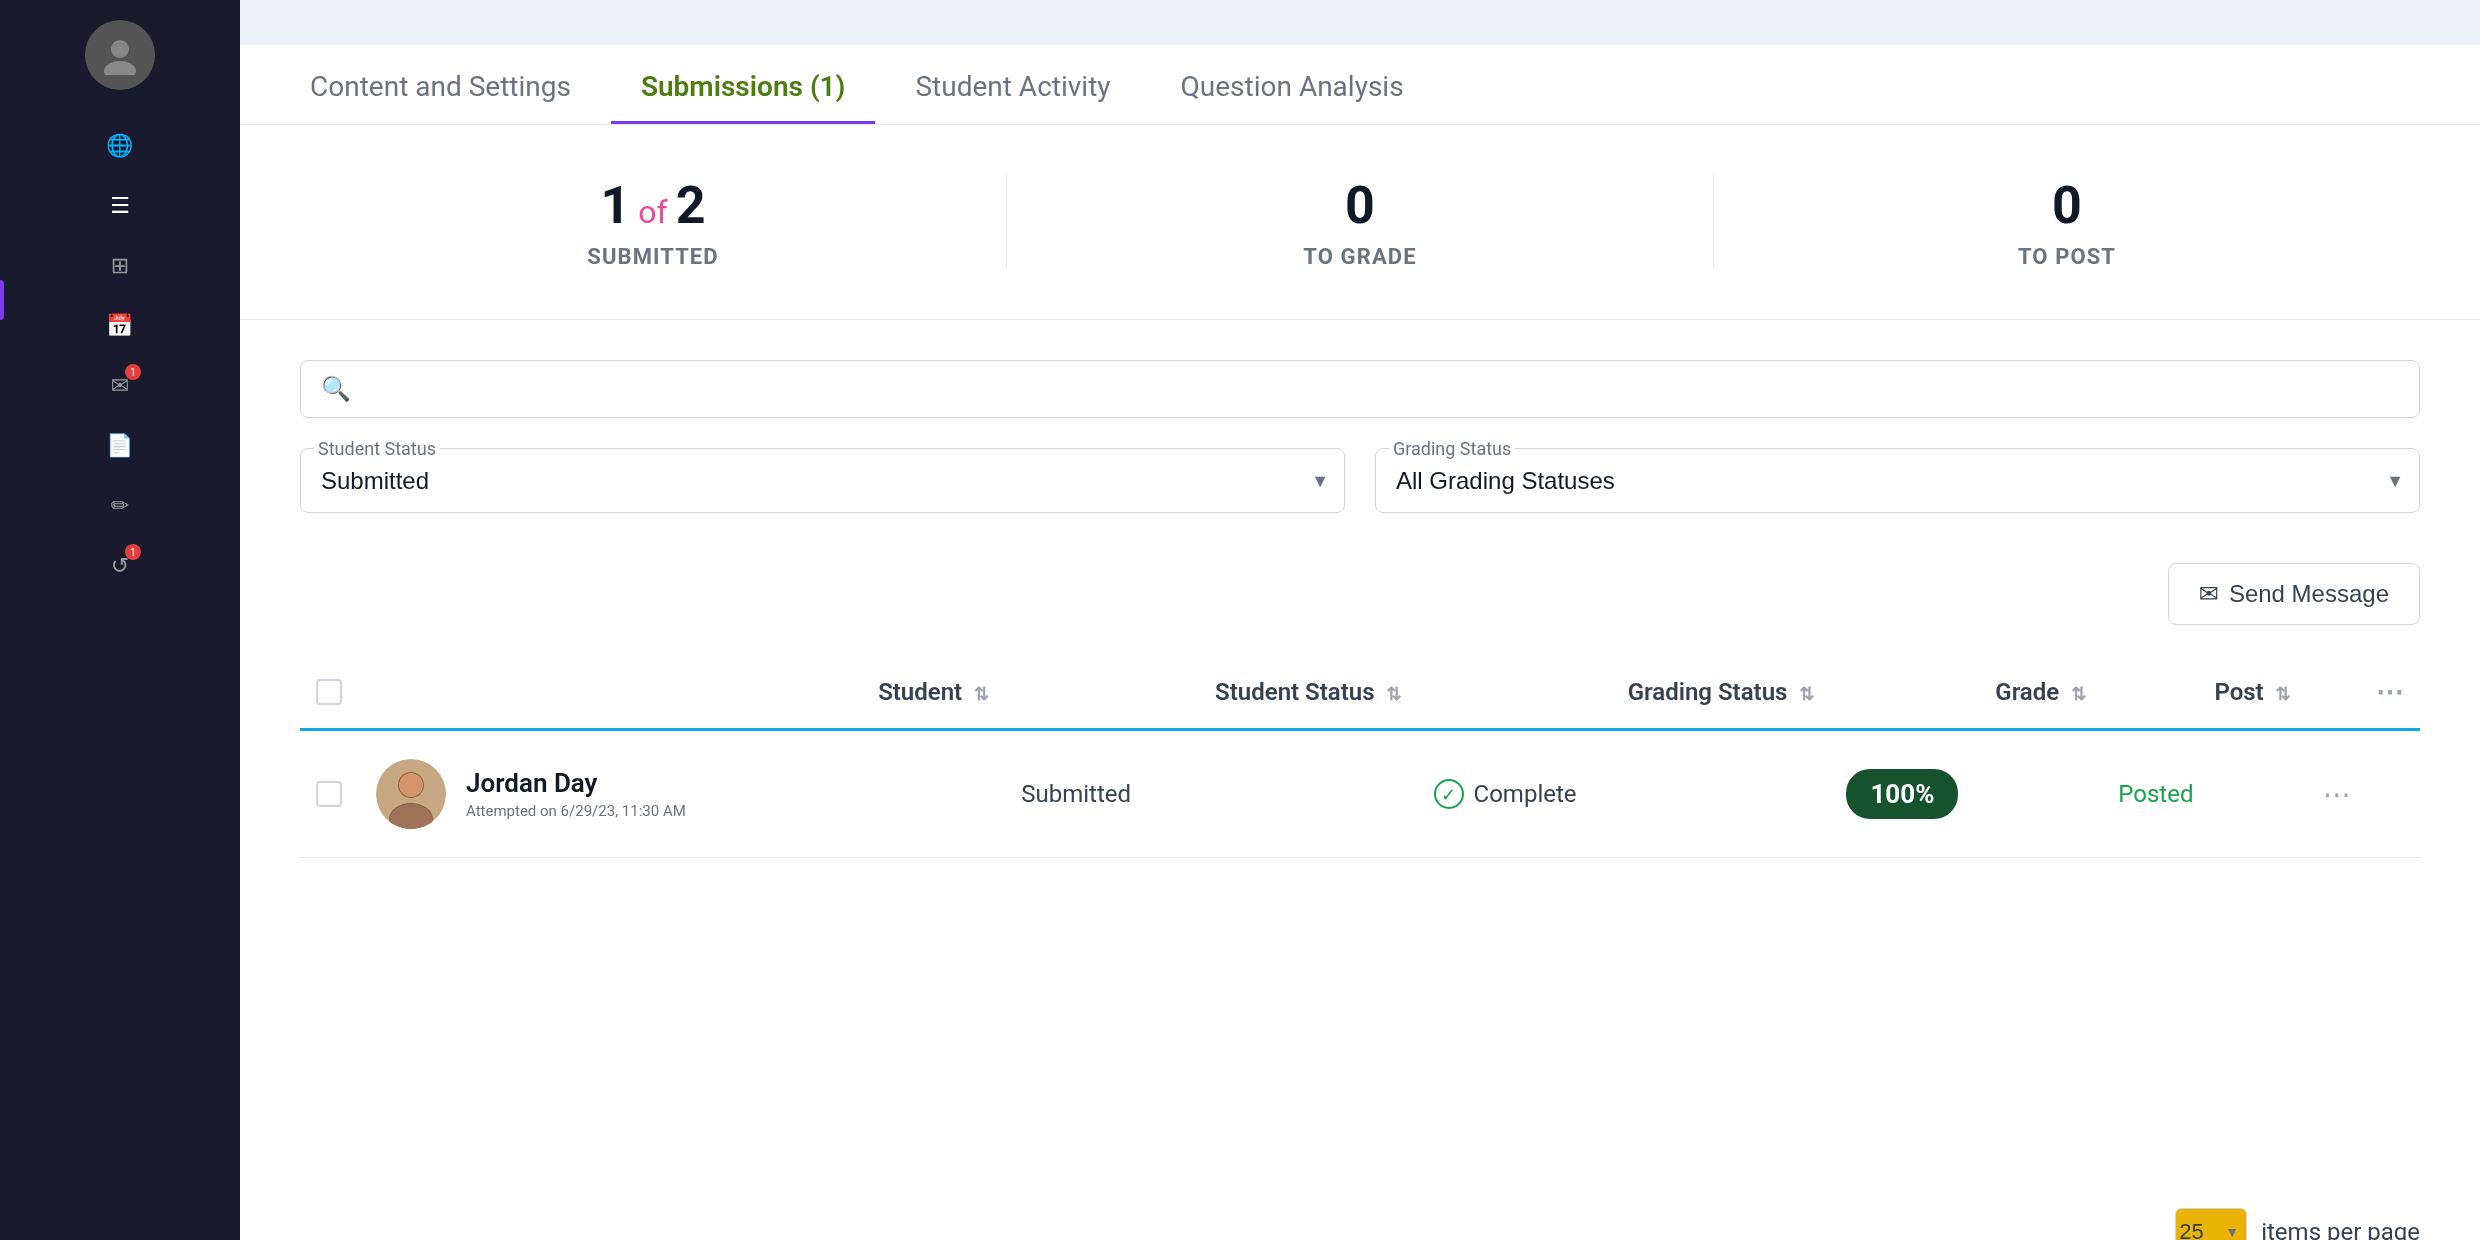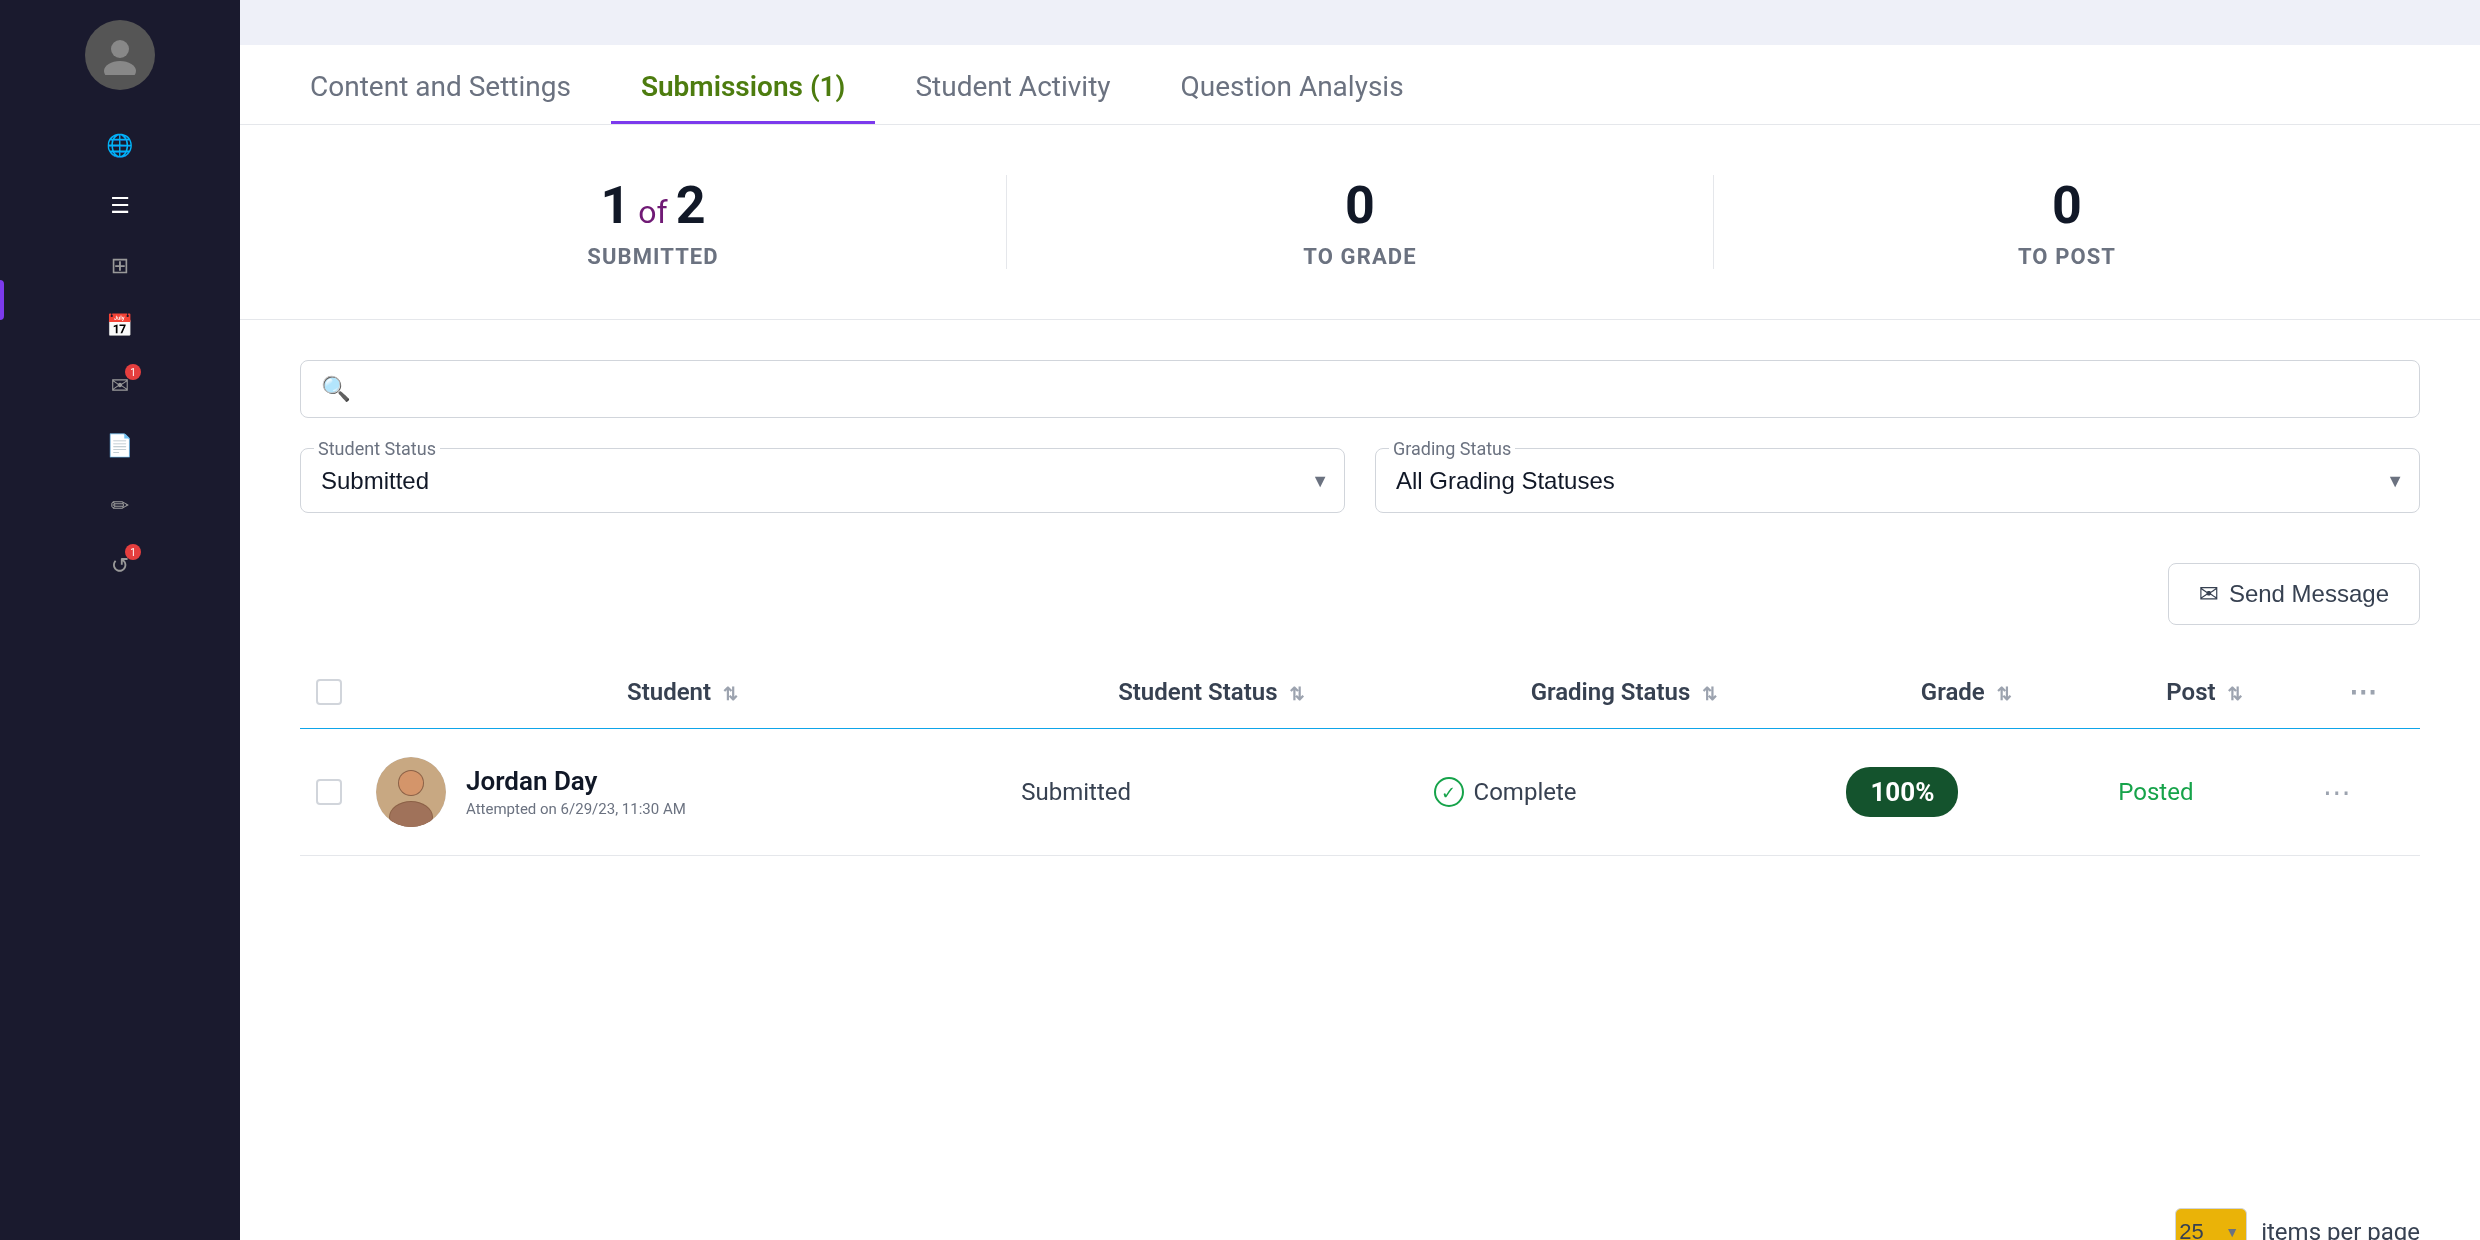--- a/index.html
+++ b/index.html
@@ -142,21 +142,21 @@
       color: #111827;
       display: flex;
       align-items: baseline;
       justify-content: center;
       gap: 8px;
     }
 
     .stat-number .of-text {
       font-size: 32px;
       font-weight: 400;
-      color: #701a75;
+      color: #ec4899;
     }
 
     .stat-number .total {
       font-size: 52px;
       font-weight: 700;
     }
 
     .stat-label {
       font-size: 22px;
       font-weight: 700;
@@ -266,26 +266,26 @@
       padding: 20px 60px;
       overflow-y: auto;
     }
 
     .table {
       width: 100%;
       border-collapse: collapse;
     }
 
     .table th {
-      text-align: center;
+      text-align: right;
       padding: 20px 16px;
       font-size: 24px;
       font-weight: 600;
       color: #374151;
-      border-bottom: 1px solid #0ea5e9;
+      border-bottom: 3px solid #0ea5e9;
     }
 
     .table td {
       padding: 28px 16px;
       font-size: 24px;
       color: #374151;
       border-bottom: 1px solid #e5e7eb;
       vertical-align: middle;
     }
 

